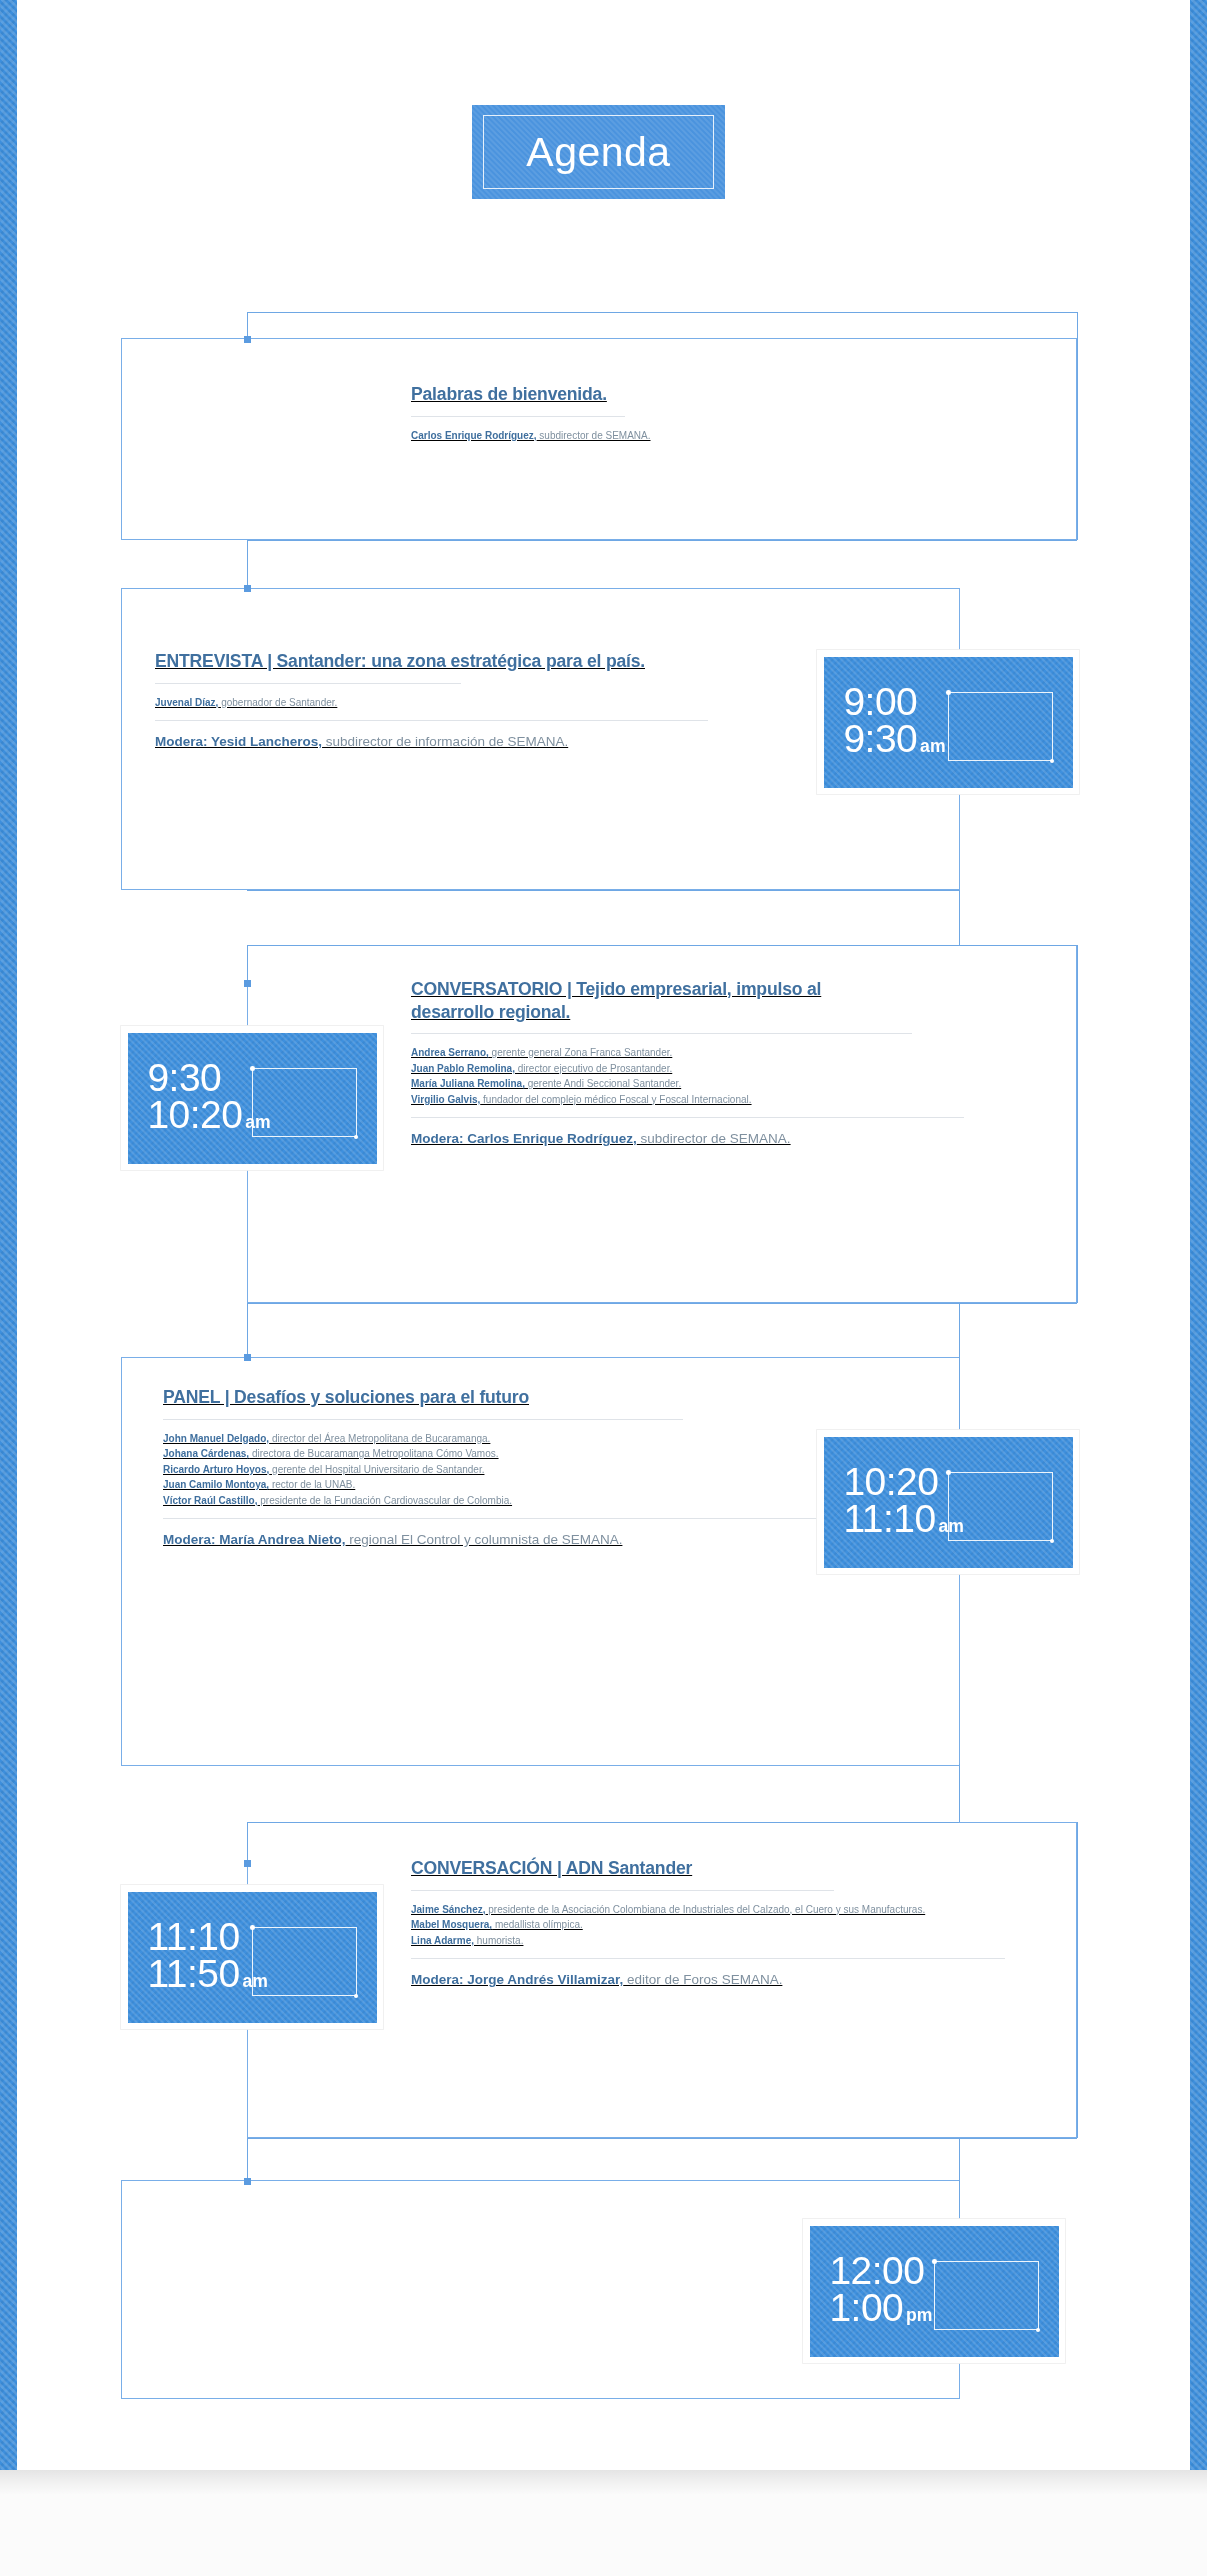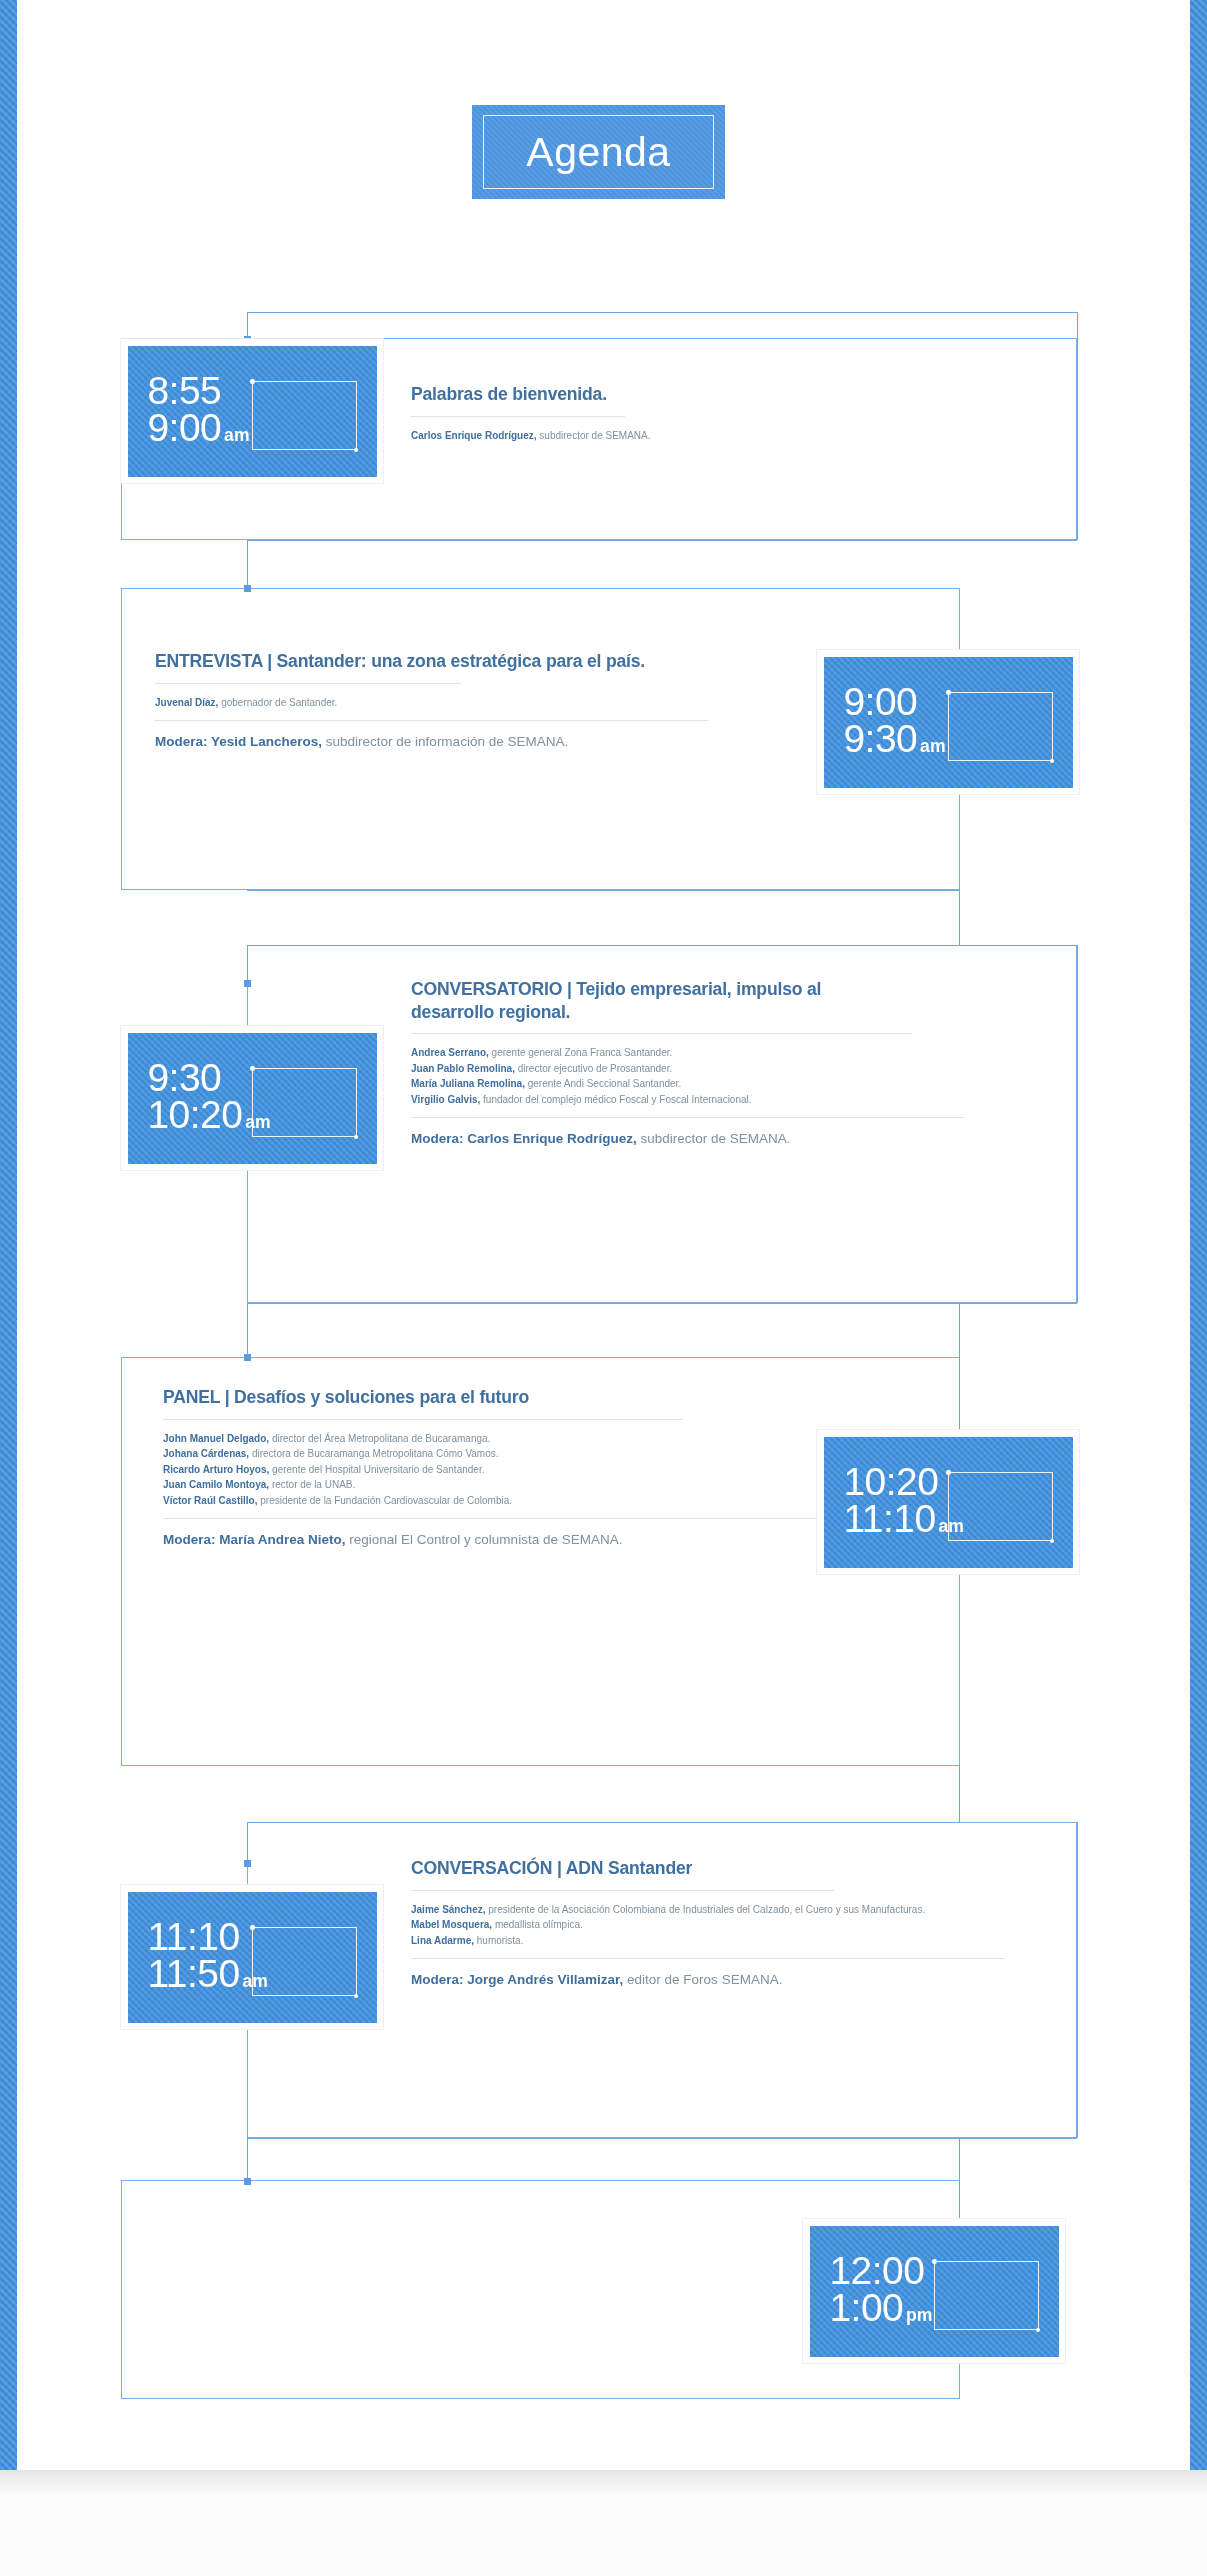--- a/index.html
+++ b/index.html
@@ -127,21 +127,21 @@
     top: 20%;
     color: #ffffff;
     line-height: .96;
     white-space: nowrap;
   }
   .time-chip .t1 { font-size: 39px; font-weight: 400; letter-spacing: -0.5px; }
   .time-chip .t2 { font-size: 39px; font-weight: 400; letter-spacing: -0.5px; }
   .time-chip .mer { font-size: 17.6px; font-weight: 700; margin-left: 2.8px; }
 
   
-  .content { position: absolute; }
+  .content { position: absolute; text-decoration: underline; }
 
   .sess-title {
     color: #40709f;
     font-weight: 700;
     font-size: 17.6px;
     line-height: 1.28;
     letter-spacing: -0.2px;
   }
 
   .rule {
@@ -223,29 +223,20 @@
   <div class="conn v" style="left:247px; top:1822px; height:41px;"></div>
   <div class="dot" style="left:244px; top:1860px;"></div>
   <div class="conn v" style="left:1077px; top:1822px; height:316px;"></div>
 
   <div class="conn h" style="left:247px; top:2138px; width:830px;"></div>
   <div class="conn v" style="left:247px; top:2138px; height:43px;"></div>
   <div class="dot" style="left:244px; top:2178px;"></div>
   <div class="conn v" style="left:959px; top:2138px; height:104px;"></div>
 
   <div class="card" style="left:121px; top:338px; width:956px; height:202px;"></div>
-  <div class="time-chip" style="left:121px; top:339px; width:262px; height:144px;">
-    <div class="face">
-      <div class="bracket"></div>
-      <div class="times">
-        <div class="t1">8:55</div>
-        <div><span class="t2">9:00</span><span class="mer">am</span></div>
-      </div>
-    </div>
-  </div>
   <div class="content" style="left:411px; top:383px; width:594px;">
     <div class="sess-title">Palabras de bienvenida.</div>
     <div class="rule short"></div>
     <div class="person"><b>Carlos Enrique Rodríguez,</b><span> subdirector de SEMANA.</span></div>
   </div>
 
   <div class="card" style="left:121px; top:588px; width:839px; height:302px;"></div>
   <div class="time-chip" style="left:817px; top:650px; width:262px; height:144px;">
     <div class="face">
       <div class="bracket"></div>

